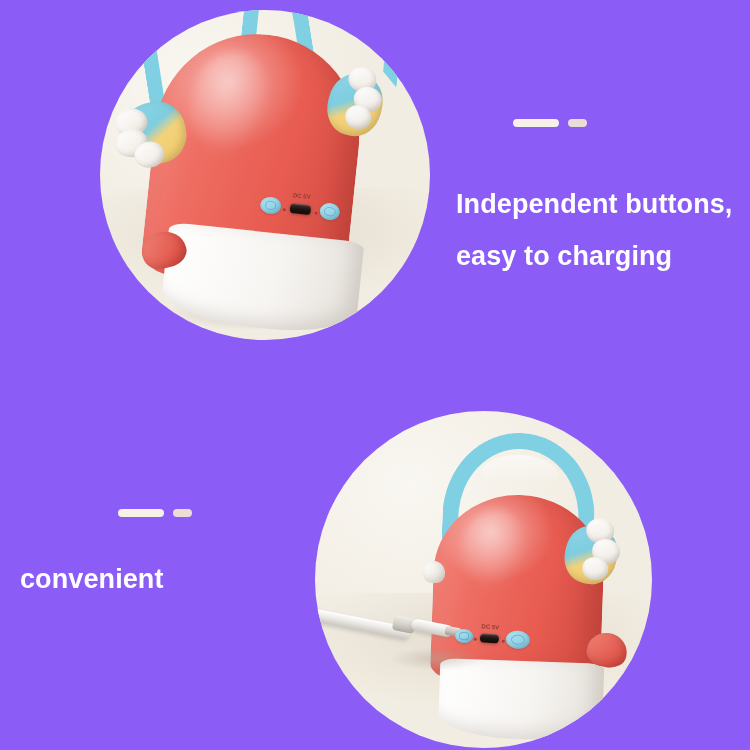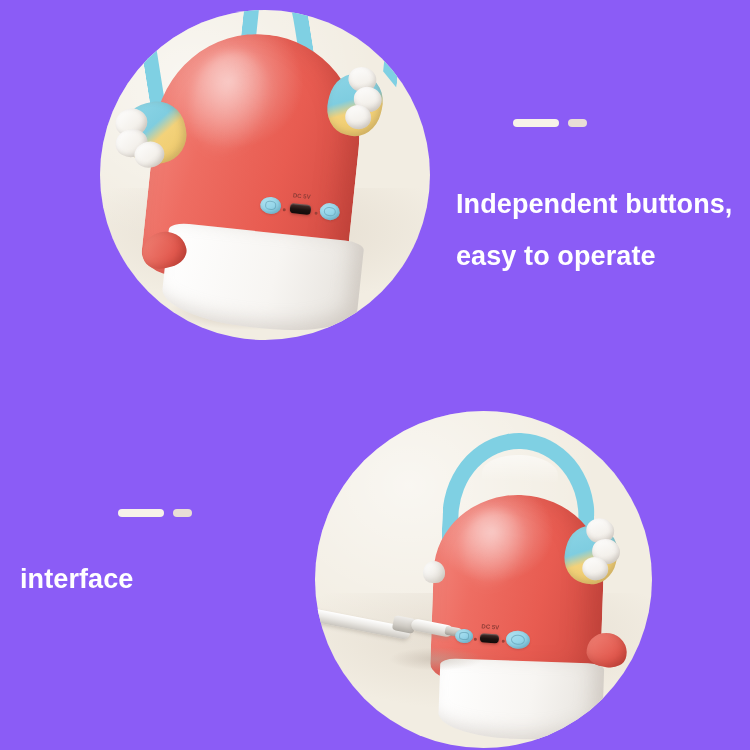--- a/index.html
+++ b/index.html
@@ -305,30 +305,30 @@
     </div>
   </div>
 
   <div class="dash-group" id="dash-top">
     <span class="dash long"></span>
     <span class="dash short"></span>
   </div>
 
   <div class="feature-text" id="text-top">
     <span class="line">Independent buttons,</span>
-    <span class="line">easy to operate</span>
+    <span class="line">easy to charging</span>
   </div>
 
   <div class="dash-group" id="dash-bottom">
     <span class="dash long"></span>
     <span class="dash short"></span>
   </div>
 
   <div class="feature-text" id="text-bottom">
-    <span class="line">interface</span>
+    <span class="line">convenient</span>
   </div>
 
   <div class="photo-circle" id="circle-bottom">
     <div class="scene">
       <div class="wall-shade"></div>
       <div class="floor-shade"></div>
 
       <div class="contact-shadow" style="left:96px; top:256px; width:215px; height:54px;"></div>
 
       <div class="strap" style="left:128px; top:22px; width:152px; height:136px;

